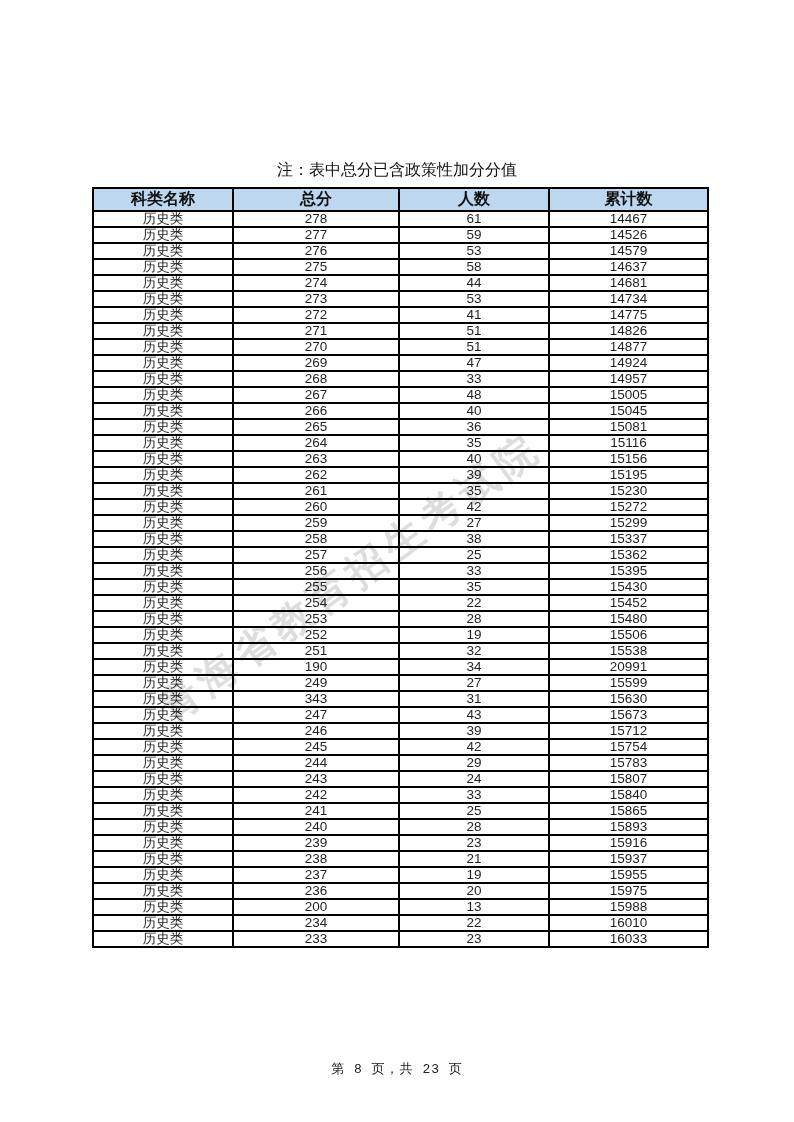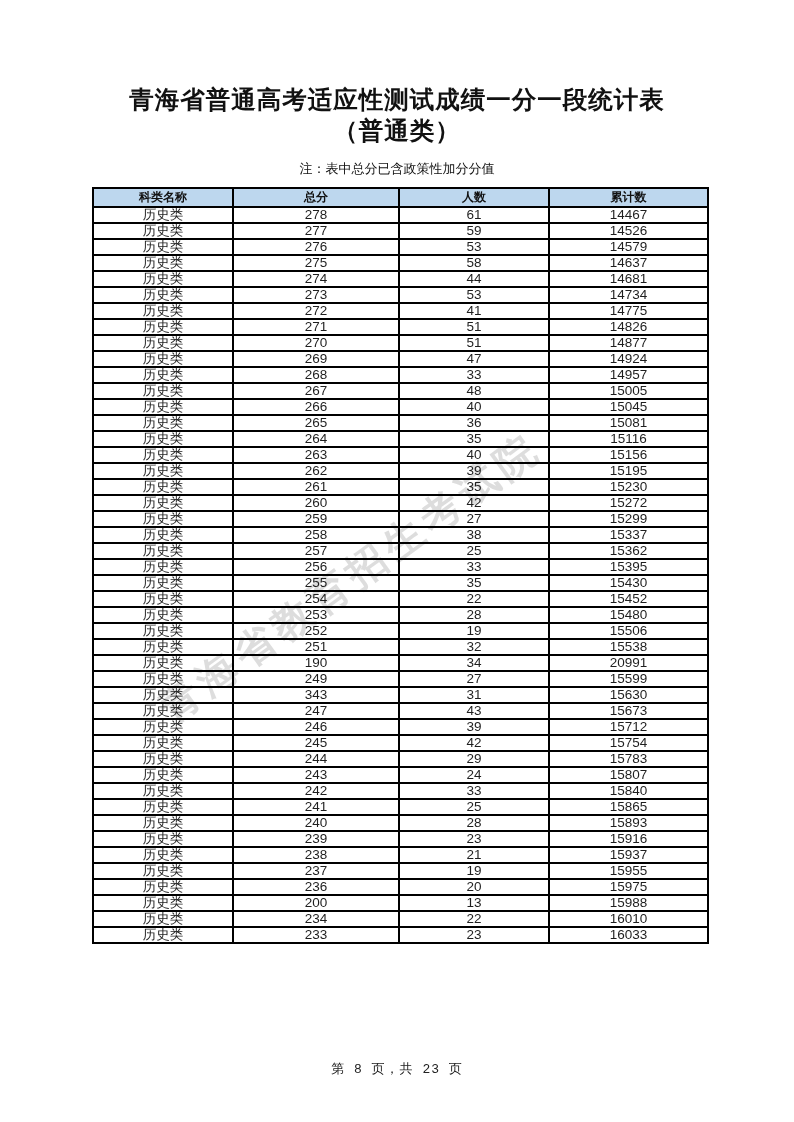--- a/index.html
+++ b/index.html
@@ -24,21 +24,21 @@
     line-height: 1.28;
     color: #111111;
     letter-spacing: 1px;
   }
   .note {
     position: absolute;
     top: 160px;
     left: 0;
     width: 100%;
     text-align: center;
-    font-size: 13px;
+    font-size: 16px;
     color: #111111;
   }
   .watermark {
     position: absolute;
     left: 350px;
     top: 578px;
     transform: translate(-50%, -50%) rotate(-36deg);
     transform-origin: center center;
     font-size: 40px;
     letter-spacing: 6px;
@@ -56,21 +56,21 @@
     width: 615px;
     border-collapse: collapse;
     table-layout: fixed;
     z-index: 1;
     background: transparent;
   }
   table.score-table th {
     background: #BDD7EE;
     border: 2px solid #000000;
     height: 15px;
-    font-size: 12px;
+    font-size: 16px;
     font-weight: bold;
     text-align: center;
     color: #111111;
     margin-top: 44px;
   }
   table.score-table td {
     border: 2px solid #000000;
     height: 16px;
     font-size: 13.5px;
     text-align: center;
@@ -92,24 +92,20 @@
     letter-spacing: 1px;
   }
 </style>
 </head>
 <body>
 
 <div class="page">
 
   <div class="watermark">青海省教育招生考试院</div>
 
-  <div class="title">
-    <span>青海省普通高考适应性测试成绩一分一段统计表</span><br>
-    <span>（普通类）</span>
-  </div>
 
   <div class="note">注：表中总分已含政策性加分分值</div>
 
   <table class="score-table">
     <colgroup>
       <col style="width:140px">
       <col style="width:166px">
       <col style="width:150px">
       <col style="width:159px">
     </colgroup>

